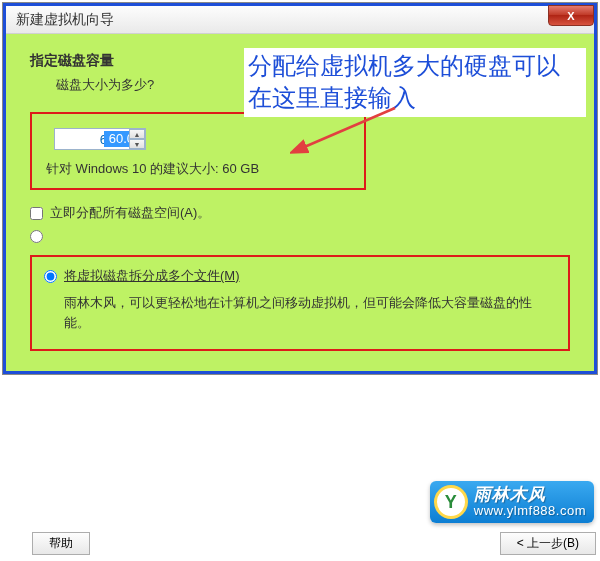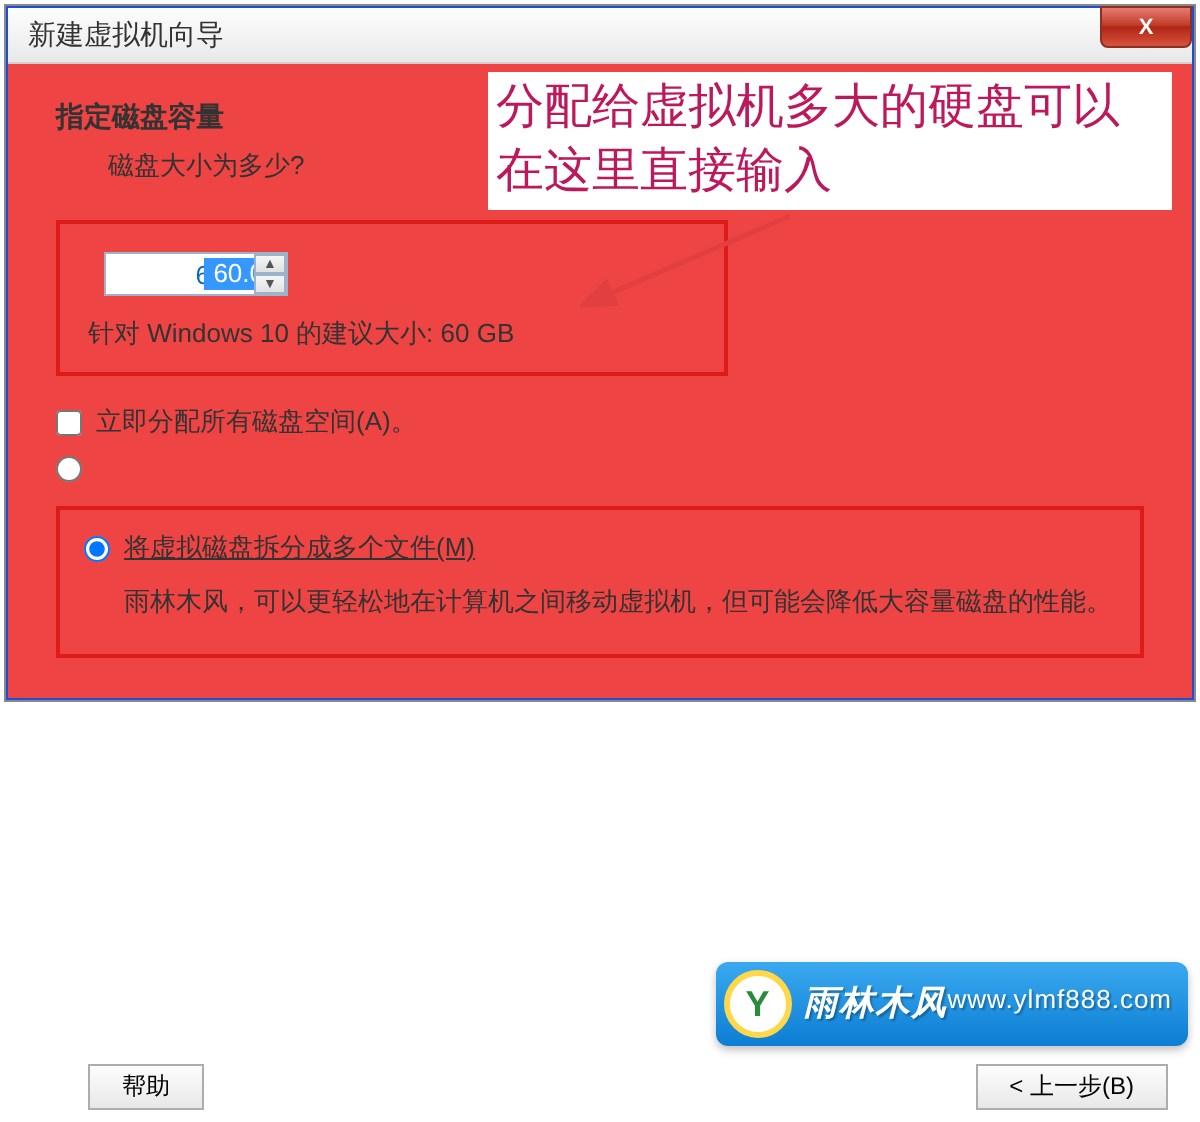--- a/index.html
+++ b/index.html
@@ -1,24 +1,24 @@
 <!DOCTYPE html>
 <html><head>
 <meta charset="utf-8">
 <style>
   * { box-sizing: border-box; margin: 0; padding: 0; }
   body { font-family: "Microsoft YaHei", SimSun, sans-serif; font-size: 13px; color: #333; background: #fff; width: 600px; height: 561px; position: relative; overflow: hidden; }
   .window-outer { border: 1px solid #888; margin: 2px; }
-  .window { border: 1px solid #1d4ed8; background: #ef4444; }
+  .window { border: 3px solid #1d4ed8; background: #bef264; }
   .titlebar { height: 28px; background: linear-gradient(to bottom, #fdfdfd, #e9e9e9); display: flex; align-items: center; padding-left: 10px; font-size: 14px; color: #333; position: relative; border-bottom: 1px solid #d0d0d0; }
   .close-btn { position: absolute; right: 0; top: -1px; width: 46px; height: 21px; background: linear-gradient(to bottom, #e67b6f, #c13c2a 45%, #b02515 50%, #d7533f); border: 1px solid #8b3024; border-radius: 0 0 4px 4px; display: flex; align-items: center; justify-content: center; color: #fff; font-family: Arial; font-size: 11px; font-weight: bold; cursor: pointer; }
   .content { padding: 18px 24px 10px 24px; position: relative; }
   .heading { font-weight: bold; font-size: 14px; margin-bottom: 6px; }
   .subheading { font-size: 13px; margin-left: 26px; margin-bottom: 18px; color: #333; }
-  .annot { position: absolute; right: 14px; top: 36px; width: 342px; font-family: KaiTi, STKaiti, SimSun; font-size: 24px; color: #be185d; line-height: 1.35; background: #fff; padding: 2px 4px; }
+  .annot { position: absolute; right: 14px; top: 48px; width: 342px; font-family: KaiTi, STKaiti, SimSun; font-size: 24px; color: #1d4ed8; line-height: 1.35; background: #fff; padding: 2px 4px; }
   .arrow-svg { position: absolute; top: 100px; left: 290px; pointer-events: none; }
   .red-box-1 { border: 2px solid #dd1c1a; padding: 14px 14px 10px 14px; width: 336px; margin-bottom: 14px; margin-top: 16px; }
   .row1 { display: flex; align-items: center; margin-bottom: 10px; }
   .row1-label { font-size: 13px; }
   .num-input-wrap { position: relative; margin-left: 8px; }
   .num-input { width: 92px; height: 22px; border: 1px solid #9cb3cc; text-align: right; padding-right: 20px; font-size: 13px; color: #0a6ab3; }
   .sel-highlight { position: absolute; left: 50px; top: 3px; width: 31px; height: 16px; background: #3498ff; color: #fff; font-size: 13px; pointer-events: none; text-align: right; padding-right: 1px; }
   .spinner { position: absolute; right: 1px; top: 1px; width: 16px; height: 20px; display: flex; flex-direction: column; }
   .spin-btn { flex: 1; border: 1px solid #9cb3cc; background: linear-gradient(to bottom, #f6f6f6, #e1e1e1); display: flex; align-items: center; justify-content: center; font-size: 7px; color: #555; cursor: pointer; line-height: 1; }
   .row2 { font-size: 13px; color: #333; }
@@ -26,24 +26,24 @@
   .checkbox-row input { margin-right: 7px; }
   .desc { font-size: 13px; color: #333; margin-left: 20px; line-height: 1.5; margin-bottom: 18px; }
   .radio-row { display: flex; align-items: center; margin-bottom: 12px; }
   .radio-row input { margin-right: 7px; }
   .red-box-2 { border: 2px solid #dd1c1a; padding: 10px 12px 16px 12px; margin-bottom: 10px; }
   .red-box-2 .radio-row { margin-bottom: 8px; text-decoration: underline; }
   .red-box-2 .desc { margin-left: 20px; margin-bottom: 0; line-height: 1.55; }
   .watermark { position: absolute; right: 6px; bottom: 38px; display: flex; align-items: center; background: linear-gradient(to bottom, #3aa9f0, #0c7ed3); border-radius: 6px; padding: 4px 8px 4px 4px; box-shadow: 0 2px 4px rgba(0,0,0,0.25); color: #fff; }
   .wm-logo { width: 34px; height: 34px; background: #fff; border-radius: 50%; display: flex; align-items: center; justify-content: center; margin-right: 6px; border: 3px solid #ffd84a; }
   .wm-logo-inner { color: #2a8c3b; font-weight: bold; font-size: 18px; }
-  .wm-text { display: flex; flex-direction: row; line-height: 1.1; }
+  .wm-text { display: flex; flex-direction: column; line-height: 1.1; }
   .wm-title { font-size: 17px; font-weight: bold; font-style: italic; letter-spacing: 1px; text-shadow: 1px 1px 1px rgba(0,0,0,0.3); }
   .wm-url { font-size: 13px; letter-spacing: 0.5px; text-shadow: 1px 1px 1px rgba(0,0,0,0.3); }
-  .button-row { position: absolute; bottom: 6px; left: 0; width: 100%; display: flex; align-items: center; padding: 0 16px; }
+  .button-row { position: absolute; bottom: 6px; left: 0; width: 100%; display: flex; align-items: center; padding: 0 4px; }
   .btn { height: 23px; padding: 0 16px; border: 1px solid #adadad; background: linear-gradient(to bottom, #fdfdfd, #e8e8e8); font-size: 12px; cursor: pointer; display: flex; align-items: center; }
   .btn-help { margin-left: 28px; }
   .btn-back { margin-left: auto; }
 </style>
 </head>
 <body>
 
 <div class="window-outer">
 <div class="window">
   <div class="titlebar">

